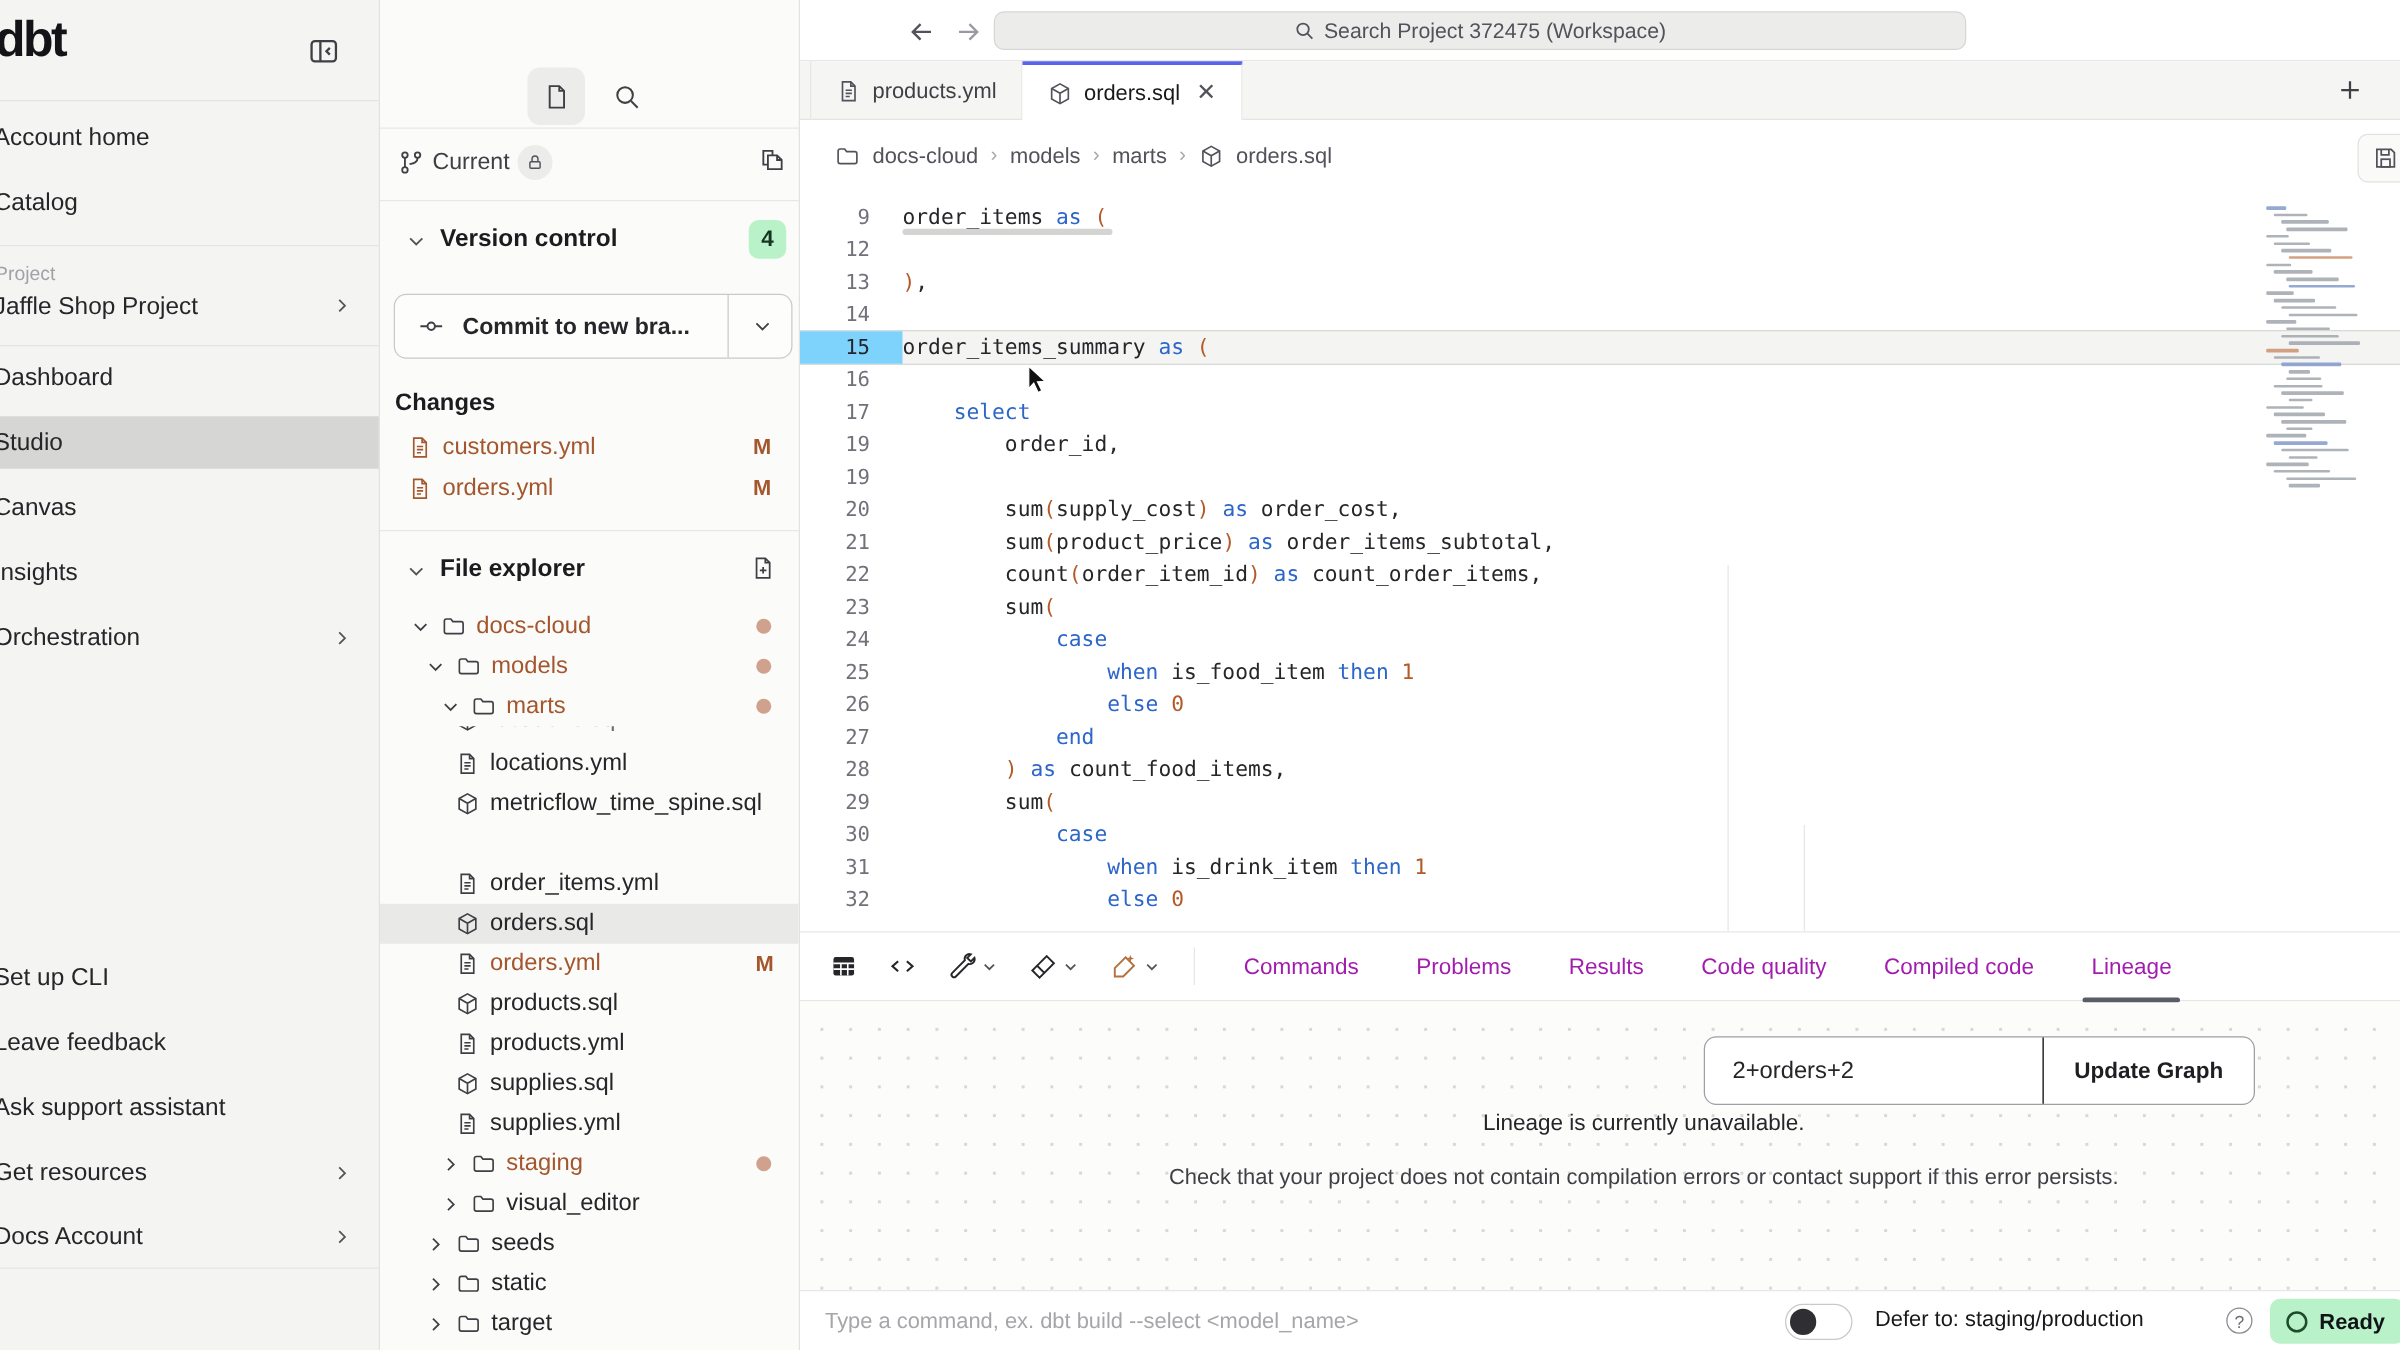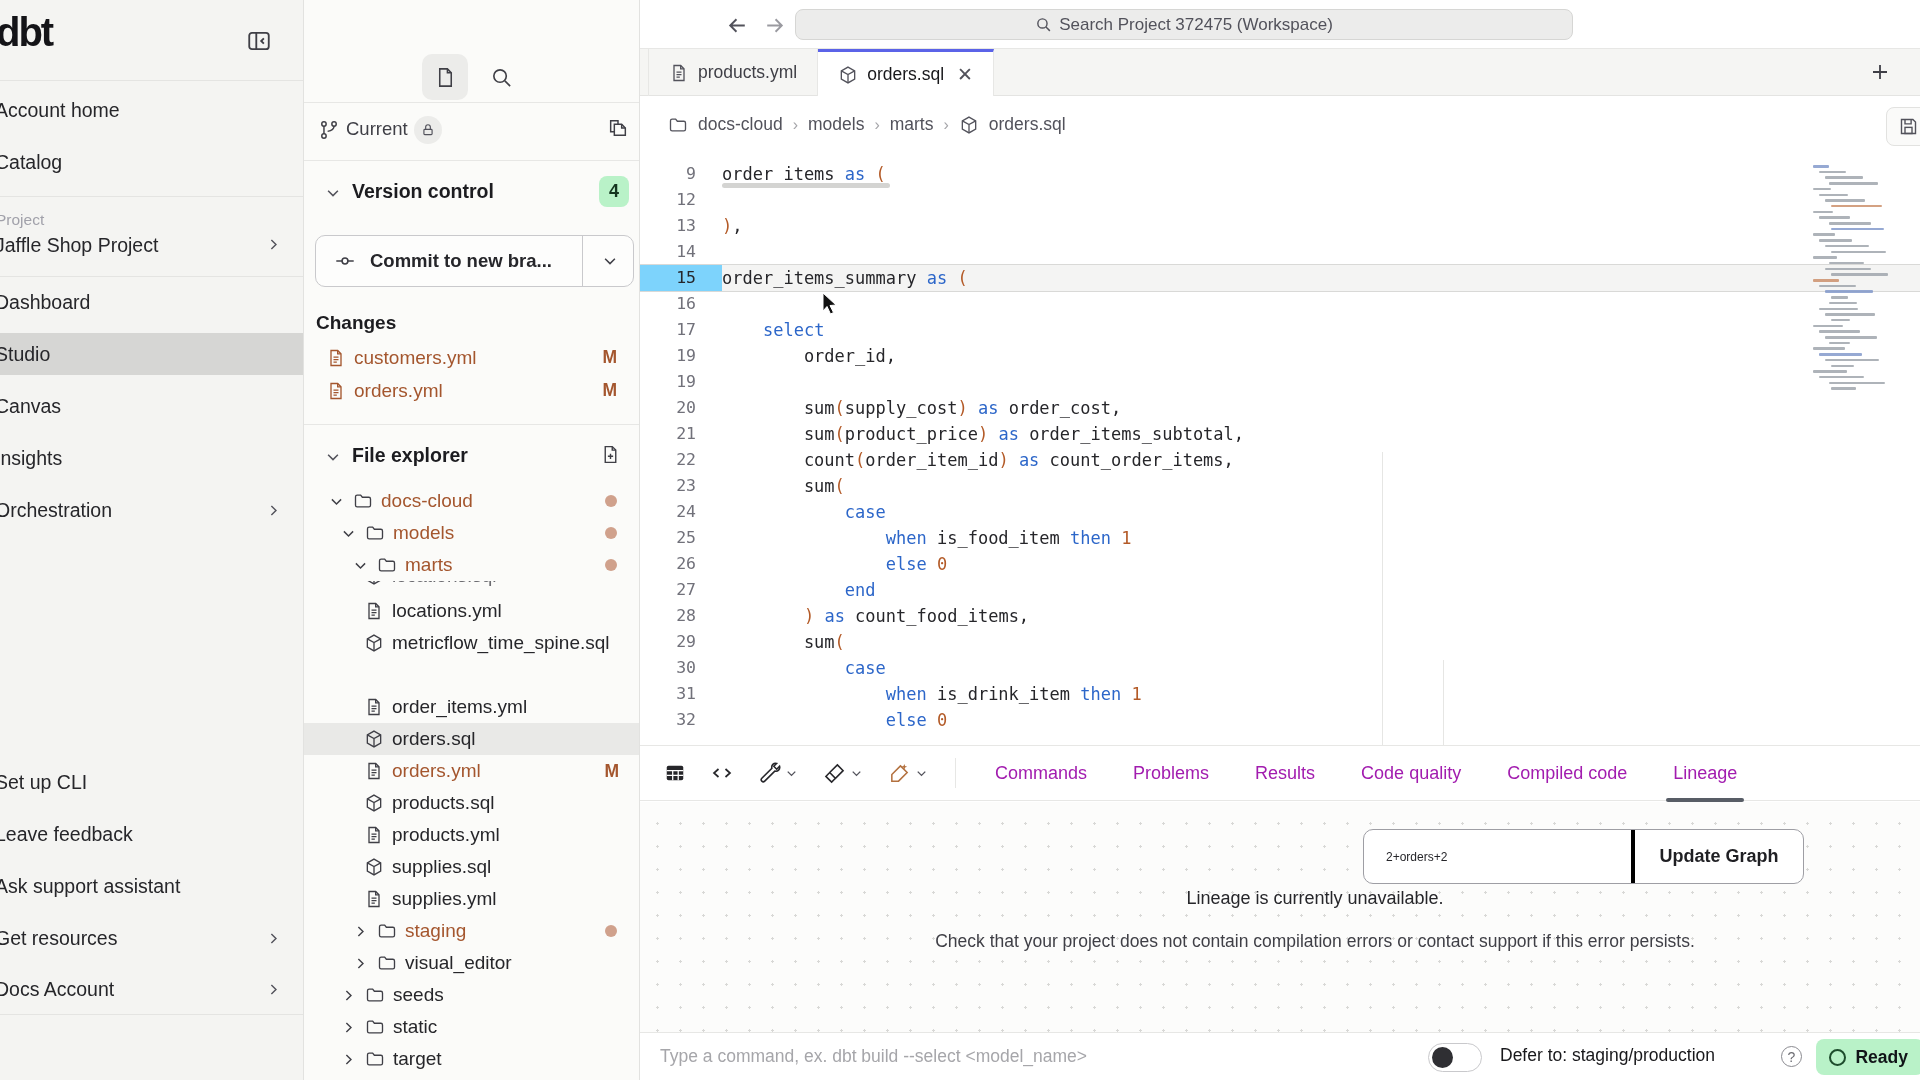--- a/index.html
+++ b/index.html
@@ -134,21 +134,21 @@
   .bp-tab { position:relative; height:55px; display:flex; align-items:center;
     padding:0 23px; font-size:18px; color:#a21caf; cursor:pointer; }
   .bp-tab.active::after { content:""; position:absolute; left:16px; right:16px;
     bottom:-1px; height:4px; background:#585d66; border-radius:2px; }
   .bp-content { position:absolute; left:0; top:56px; right:0; bottom:0; background:#fcfcfb;
     background-image:radial-gradient(#d8d8d6 1.3px, transparent 1.3px);
     background-size:23px 23px; background-position:6px 10px; }
   .sel-box { position:absolute; left:723px; top:27px; width:441px; height:55px;
     background:#fff; border:1.5px solid #9e9ea4; border-radius:10px; display:flex; }
   .sel-input { flex:0 0 271px; display:flex; align-items:center; padding-left:22px;
-    font-size:12px; color:#26262a; border-right:4px solid #000000; cursor:text; }
+    font-size:19px; color:#26262a; border-right:1px solid #000000; cursor:text; }
   .sel-btn { flex:1; display:flex; align-items:center; justify-content:center;
     font-size:18px; font-weight:600; color:#1f1f23; cursor:pointer; }
   .lin-msgs { position:absolute; left:70px; right:0; top:0; text-align:center; }
   .lin-msg1 { margin-top:86px; font-size:18px; color:#26262a; }
   .lin-msg2 { margin-top:22px; font-size:17.5px; color:#3f3f46; }
 
   
   .statusbar { position:absolute; left:0; top:1032px; right:0; height:48px; background:#fff;
     border-top:1px solid #e7e7e5; }
   .cmd-ph { position:absolute; left:20px; top:13px; font-size:17.5px; color:#a6a6aa; cursor:text; }

